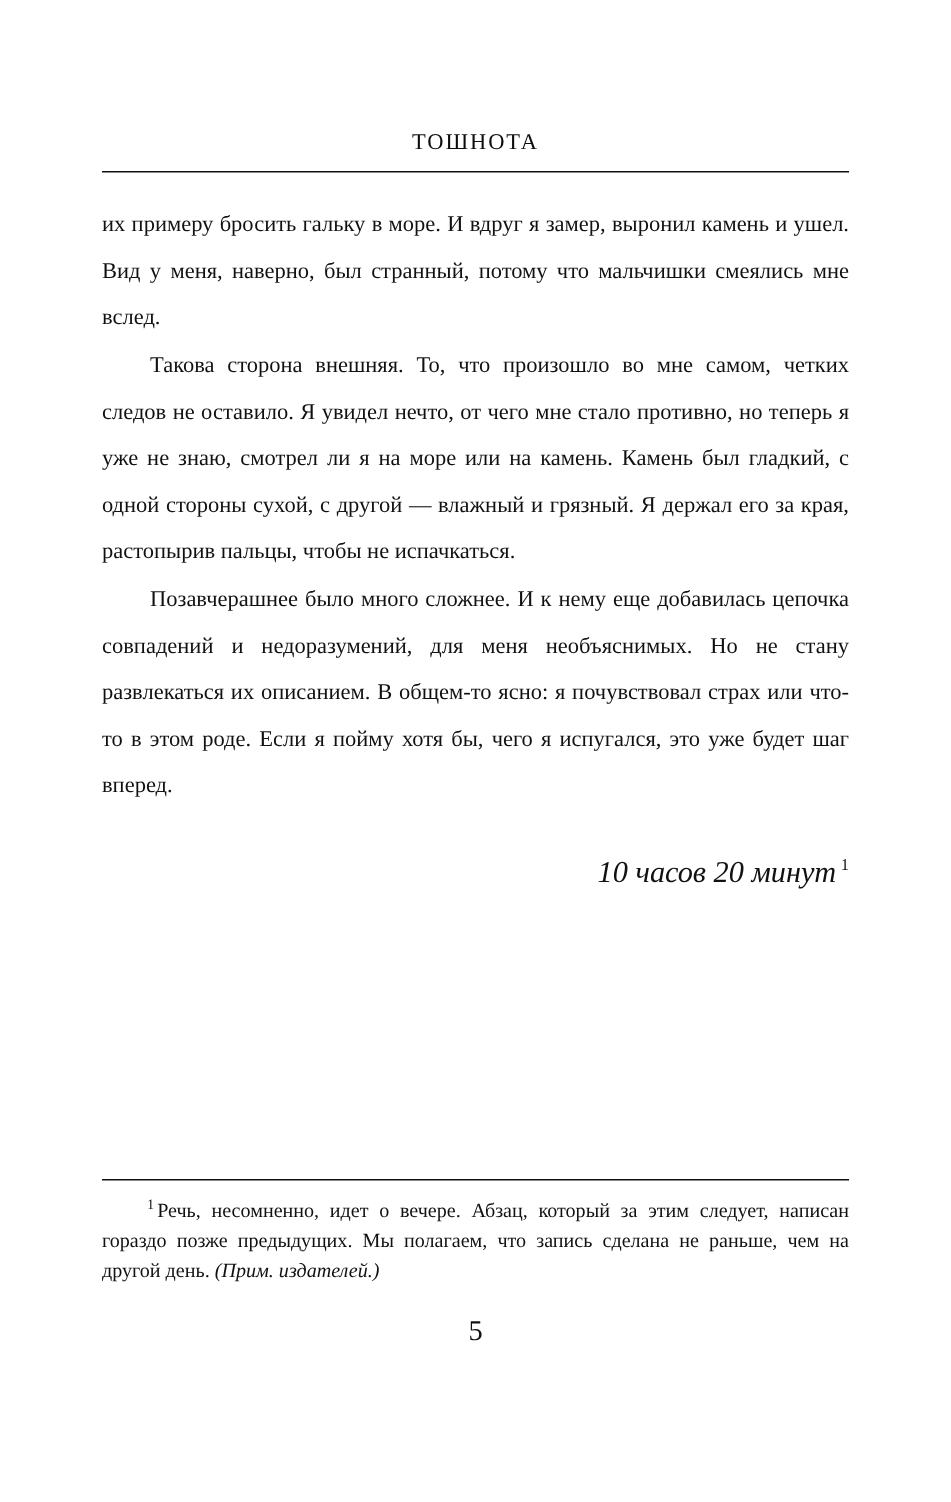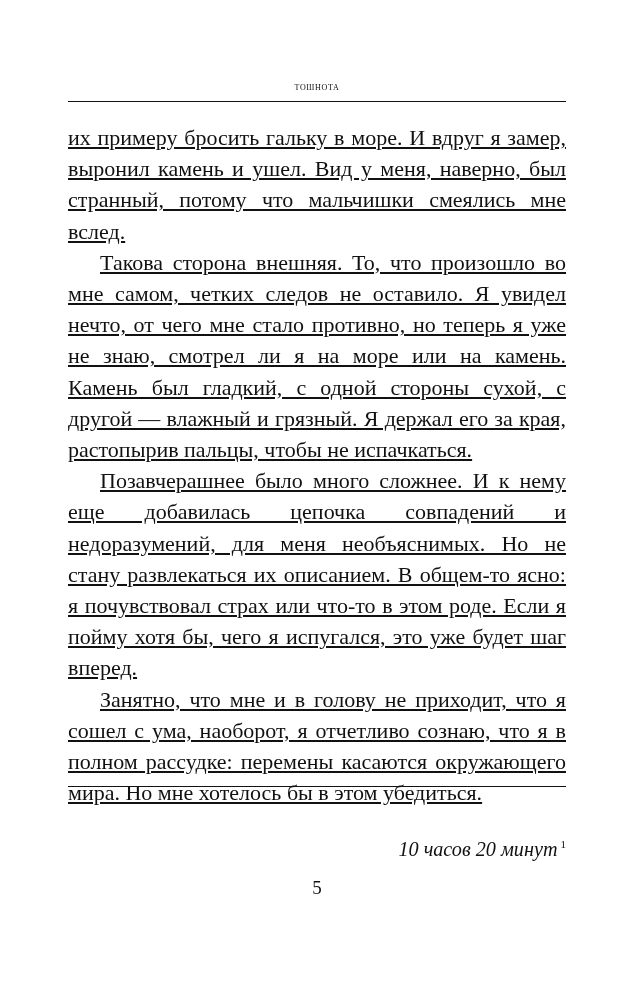--- a/index.html
+++ b/index.html
@@ -22,42 +22,41 @@
     padding: 0;
   }
   .content {
     position: absolute;
     left: 68px;
     top: 80px;
     width: 498px;
   }
   .running-head {
     text-align: center;
-    font-size: 11px;
+    font-size: 21px;
     letter-spacing: 0.06em;
     font-variant: small-caps;
     text-transform: lowercase;
     color: #0d0d0d;
     padding-bottom: 9px;
   }
   .rule {
     height: 1px;
     background: #111111;
     width: 100%;
     margin-bottom: 20px;
   }
   p.body-par {
     margin: 0;
-    font-size: 22px;
+    font-size: 15px;
     line-height: 31.2px;
     text-align: justify;
     text-justify: inter-word;
     color: #111111;
     hyphens: manual;
-    text-decoration: underline;
   }
   p.body-par.indent {
     text-indent: 32px;
   }
   .timestamp {
     margin: 22px 0 20px 0;
     text-align: right;
     font-style: italic;
     font-size: 20.2px;
     line-height: 28px;
@@ -121,26 +120,26 @@
   <div class="content">
 
     <div class="running-head">
       <span>ТОШНОТА</span>
     </div>
     <div class="rule"></div>
 
     <p class="body-par">их примеру бросить гальку в море. И вдруг я замер, выронил камень и ушел. Вид у меня, наверно, был странный, потому что мальчишки смеялись мне вслед.</p>
     <p class="body-par indent">Такова сторона внешняя. То, что произошло во мне самом, четких следов не оставило. Я увидел нечто, от чего мне стало противно, но теперь я уже не знаю, смотрел ли я на море или на камень. Камень был гладкий, с одной стороны сухой, с другой — влажный и грязный. Я держал его за края, растопырив пальцы, чтобы не испачкаться.</p>
     <p class="body-par indent">Позавчерашнее было много сложнее. И к нему еще добавилась цепочка совпадений и недоразумений, для меня необъяснимых. Но не стану развлекаться их описанием. В общем-то ясно: я почувствовал страх или что-то в этом роде. Если я пойму хотя бы, чего я испугался, это уже будет шаг вперед.</p>
-    <p class="body-par indent">Занятно, что мне и в голову не приходит, что я сошел с ума, наоборот, я отчетливо сознаю, что я в полном рассудке: перемены касаются окружающего мира. Но мне хотелось бы в этом убедиться.</p>
 
     <div class="timestamp">
       <span>10 часов 20 минут</span><sup class="note-ref">1</sup>
     </div>
 
   </div>
 
   <div class="footnote-wrap">
     <div class="footnote-rule"></div>
+    <p class="footnote"><span class="fn-indent"></span><sup>1</sup><span>Речь, несомненно, идет о вечере. Абзац, который за этим следует, написан гораздо позже предыдущих. Мы полагаем, что запись сделана не раньше, чем на другой день.</span> <span class="ital">(Прим. издателей.)</span></p>
   </div>
 
   <div class="folio">5</div>
 </div>
 
 </body></html>

